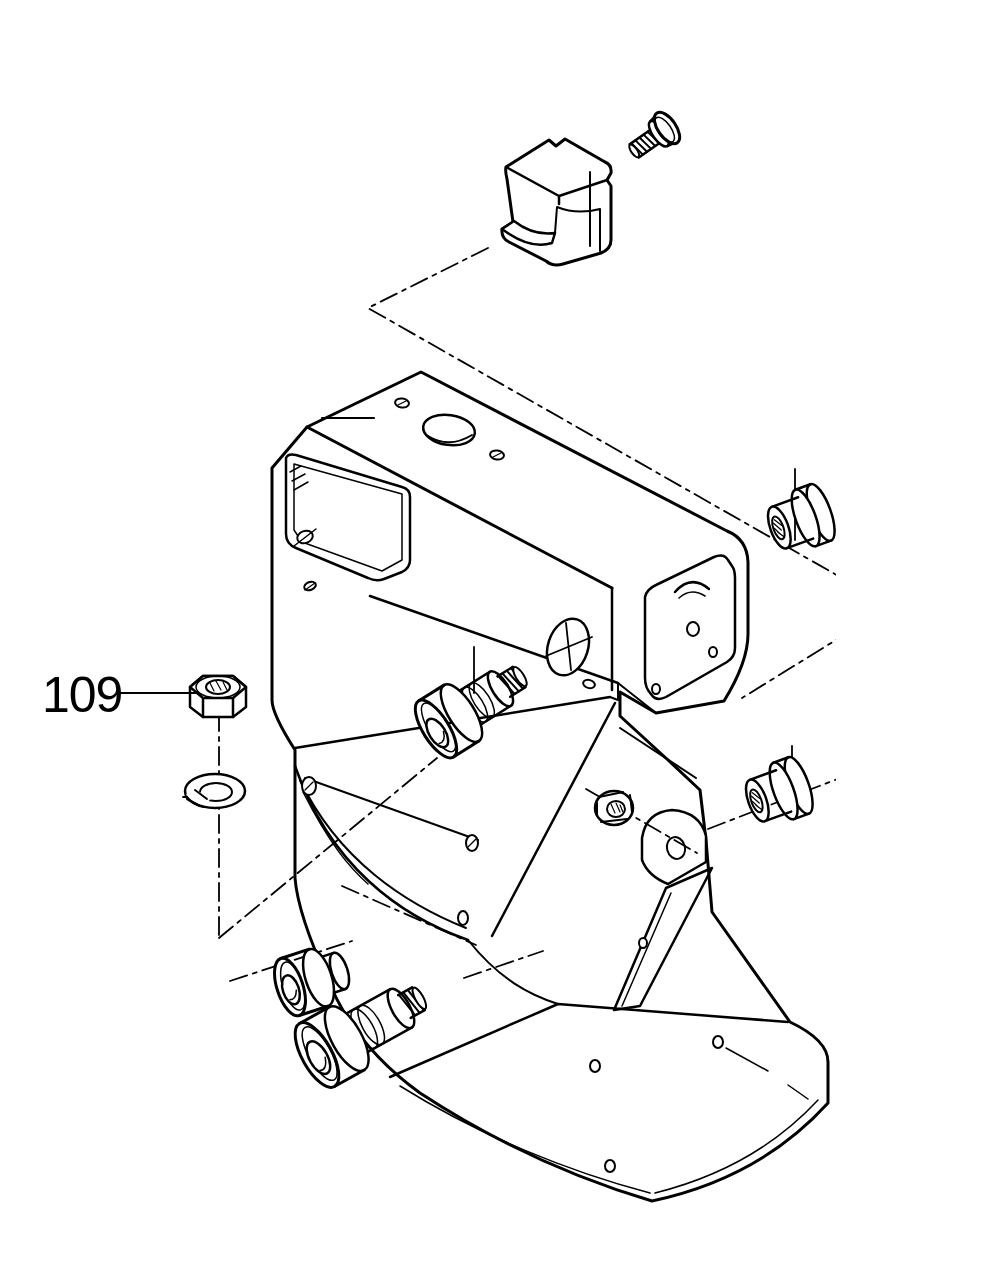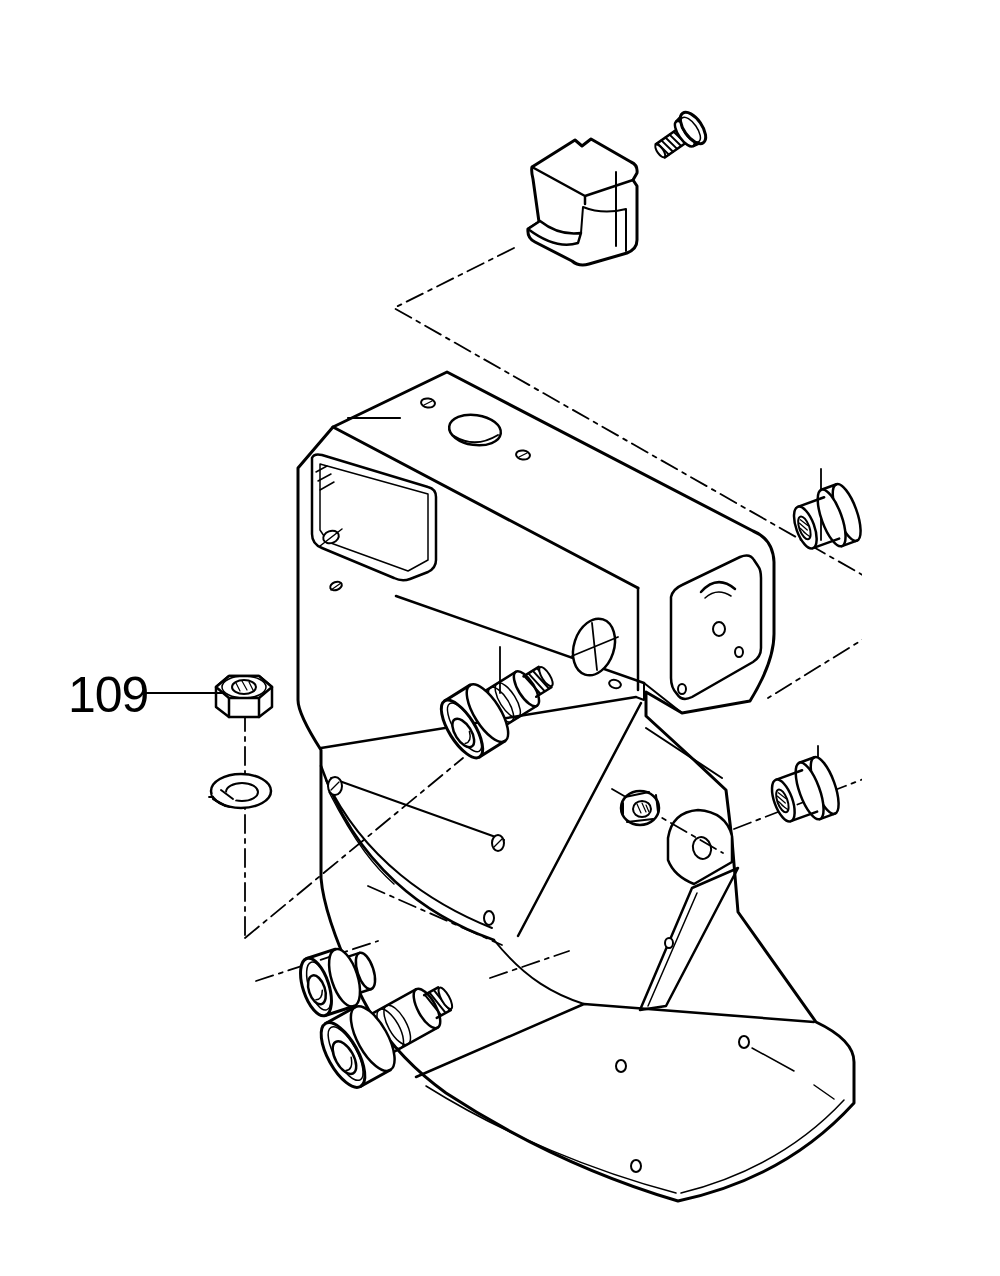--- a/index.html
+++ b/index.html
@@ -1,17 +1,17 @@
 <!DOCTYPE html>
 <html><head>
 <meta charset="utf-8">
 <style>
   html,body{margin:0;padding:0;background:#ffffff;}
   .stage{position:relative;width:836px;height:1276px;background:#ffffff;overflow:hidden;
-         font-family:"Liberation Sans", sans-serif;padding-left:26px;}
+         font-family:"Liberation Sans", sans-serif;}
   svg{display:block;}
   
   .s3 {fill:#ffffff;stroke:#000000;stroke-width:3;stroke-linejoin:round;stroke-linecap:round;}
   .s25{fill:#ffffff;stroke:#000000;stroke-width:2.5;stroke-linejoin:round;stroke-linecap:round;}
   .s2 {fill:#ffffff;stroke:#000000;stroke-width:2;stroke-linejoin:round;stroke-linecap:round;}
   
   .l3 {fill:none;stroke:#000000;stroke-width:3;stroke-linecap:round;stroke-linejoin:round;}
   .l25{fill:none;stroke:#000000;stroke-width:2.5;stroke-linecap:round;stroke-linejoin:round;}
   .l2 {fill:none;stroke:#000000;stroke-width:2;stroke-linecap:round;stroke-linejoin:round;}
   .l15{fill:none;stroke:#000000;stroke-width:1.5;stroke-linecap:round;stroke-linejoin:round;}

